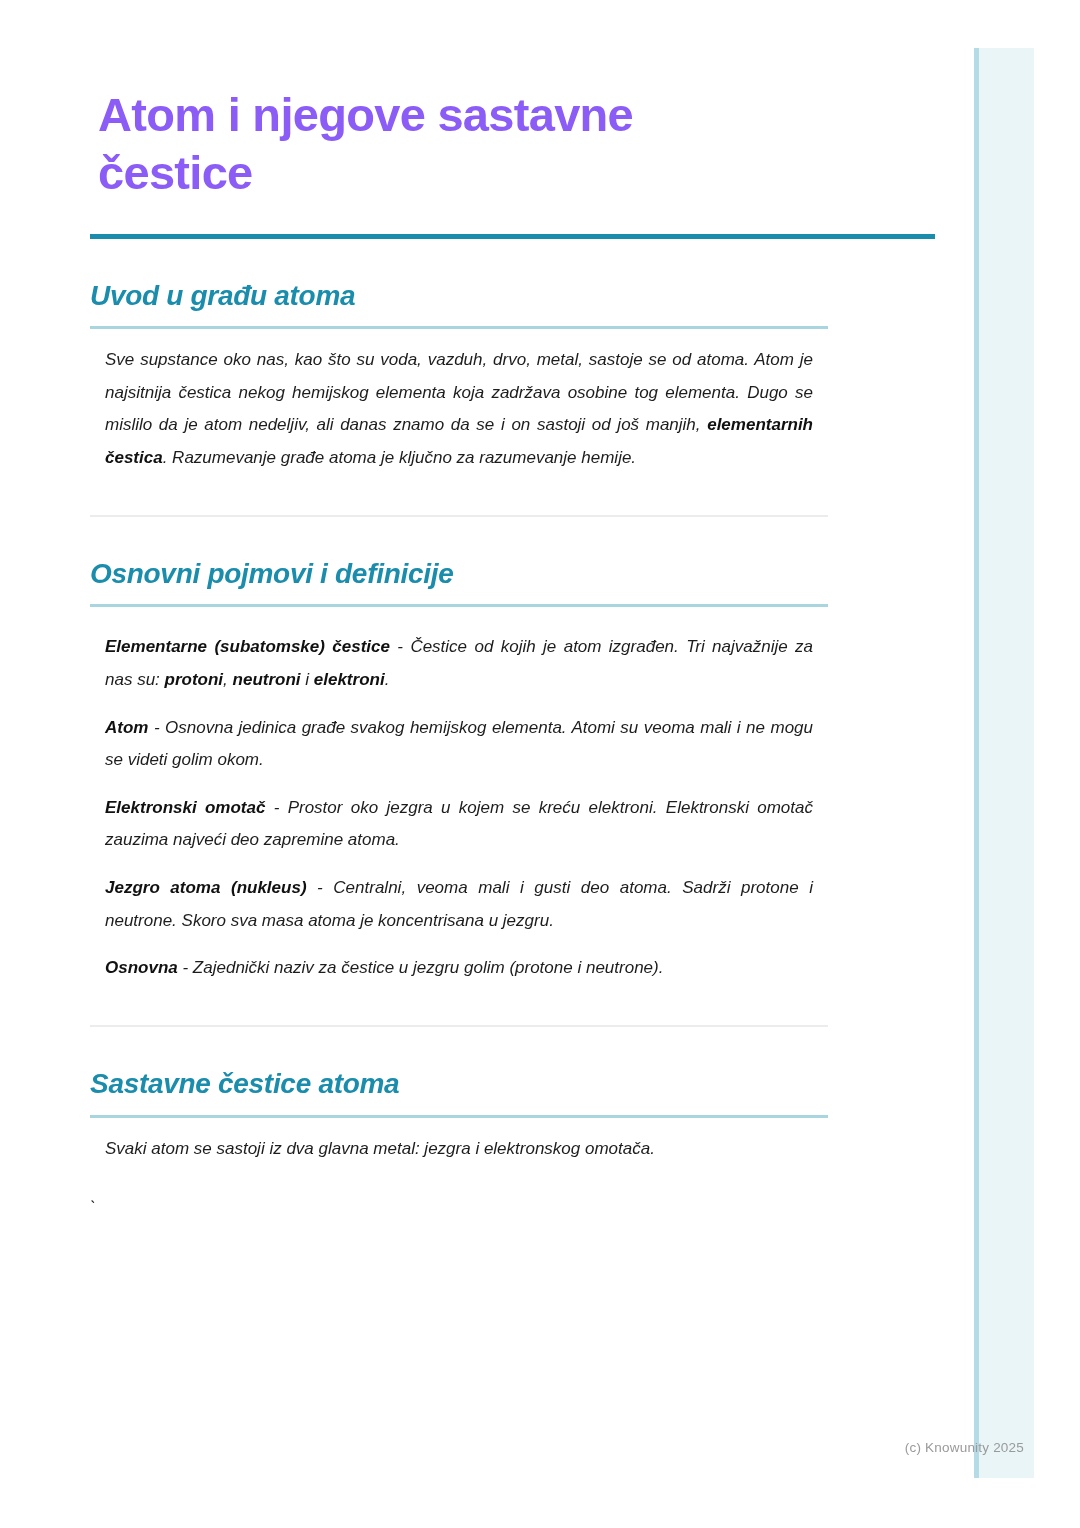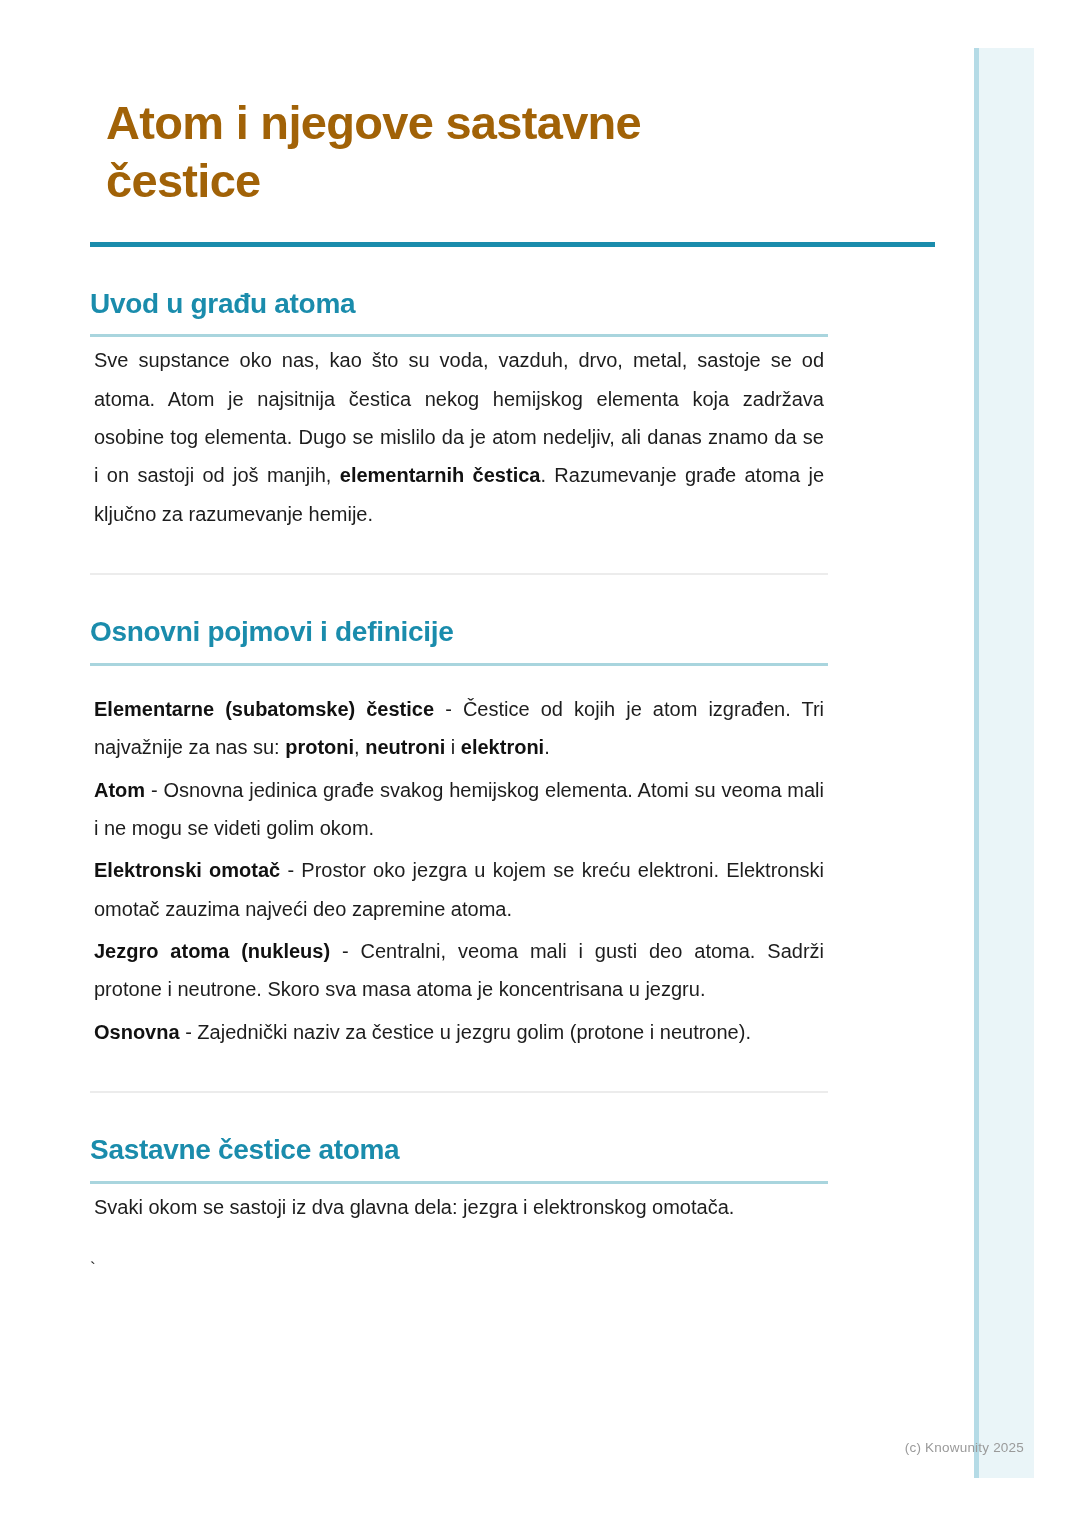--- a/index.html
+++ b/index.html
@@ -47,58 +47,59 @@
     left: 90px;
     top: 78px;
     width: 738px;
   }
 
   
   .doc-title {
     font-size: 47px;
     line-height: 1.23;
     font-weight: 700;
-    color: #a16207;
+    color: #8b5cf6;
     letter-spacing: -0.7px;
-    margin: 16px;
+    margin: 8px;
     width: 700px;
   }
   .title-rule {
     margin-top: 32px;
     width: 845px;
     height: 5px;
     background: #1a8cac;
   }
 
   
   .section {
     margin-top: 0;
+    font-style: italic;
   }
   .section-heading {
     font-size: 28px;
     font-weight: 700;
     color: #1a8cac;
     letter-spacing: -0.3px;
     margin: 0;
     line-height: 1.2;
   }
   .heading-rule {
     margin-top: 14px;
     width: 738px;
     height: 3px;
     background: #a9d5de;
   }
 
   
   p.body {
-    font-size: 20px;
+    font-size: 17px;
     line-height: 1.92;
     color: #1d1d1d;
     text-align: justify;
-    margin: 4px;
+    margin: 15px;
     font-weight: 400;
   }
   p.body b {
     font-weight: 700;
     color: #111111;
   }
   .intro-para { margin-top: 24px; }
   .def-para { margin-top: 22px; }
   .def-para:first-of-type { margin-top: 24px; }
   .plain-para { margin-top: 24px; text-align: left; }
@@ -161,21 +162,21 @@
       <p class="body def-para"><b>Elektronski omotač</b><span> - Prostor oko jezgra u kojem se kreću elektroni. Elektronski omotač zauzima najveći deo zapremine atoma.</span></p>
       <p class="body def-para"><b>Jezgro atoma (nukleus)</b><span> - Centralni, veoma mali i gusti deo atoma. Sadrži protone i neutrone. Skoro sva masa atoma je koncentrisana u jezgru.</span></p>
       <p class="body def-para"><b>Osnovna</b><span> - Zajednički naziv za čestice u jezgru golim (protone i neutrone).</span></p>
     </div>
 
     <div class="separator"></div>
 
     <div class="section after-sep">
       <h2 class="section-heading">Sastavne čestice atoma</h2>
       <div class="heading-rule"></div>
-      <p class="body plain-para"><span>Svaki okom se sastoji iz dva glavna dela: jezgra i elektronskog omotača.</span></p>
+      <p class="body plain-para"><span>Svaki atom se sastoji iz dva glavna metal: jezgra i elektronskog omotača.</span></p>
       <div class="stray-glyph">`</div>
     </div>
 
   </div>
 
   <div class="footer">(c) Knowunity 2025</div>
 
 </div>
 
 </body></html>

